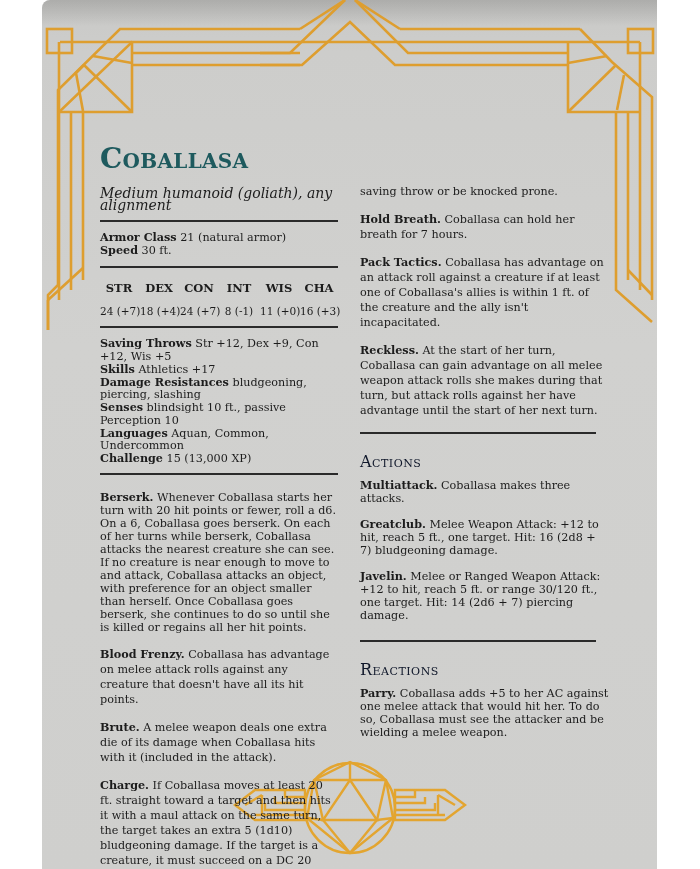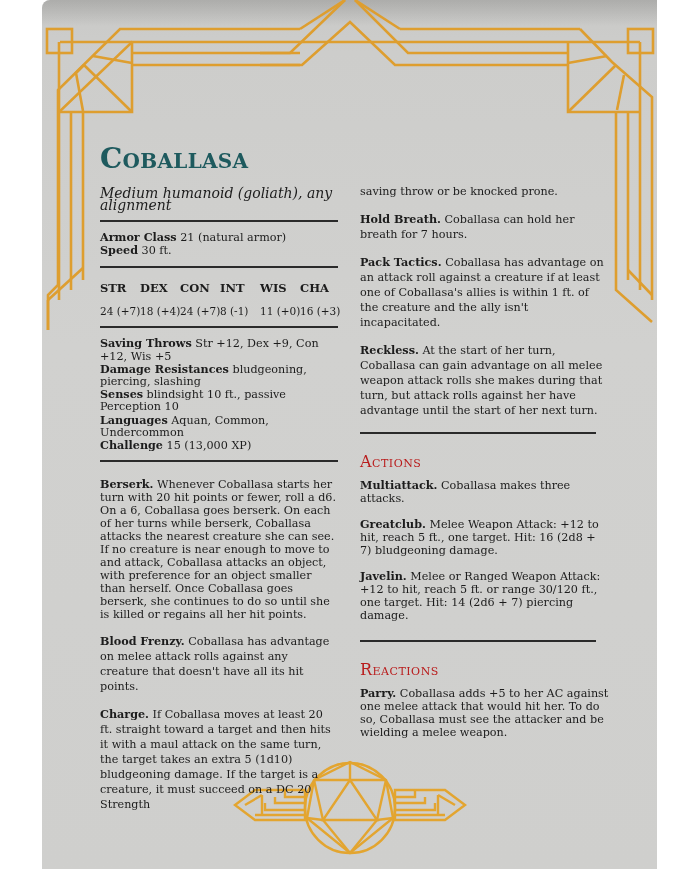--- a/index.html
+++ b/index.html
@@ -28,29 +28,29 @@
     color: #1e5a5e; font-size: 28px; line-height: 22px; letter-spacing: 0.3px;
   }
   .subtitle { font-style: italic; font-size: 14px; line-height: 12px; margin-top: 17px; }
   .rule { height: 2px; background: #2a2a2a; margin: 9px 0 9px 0; }
   .rule-right { height: 2px; background: #2a2a2a; width: 236px; }
 
   .prop { font-size: 11.2px; line-height: 12.2px; }
   .prop b { font-weight: bold; }
 
   .abilities { display: flex; justify-content: space-between; padding: 3px 0 0 0; }
-  .ab { text-align: left; width: 38px; }
+  .ab { text-align: center; width: 38px; }
   .ab .k { font-weight: bold; font-size: 11.5px; line-height: 16px; }
   .ab .v { font-size: 10.5px; margin-top: 9px; white-space: nowrap; }
 
   .trait { margin-bottom: 13px; font-size: 11.2px; line-height: 13px; }
   .trait.wide { line-height: 15px; }
   .trait b { font-weight: bold; }
   .section-head {
-    font-variant: small-caps; font-size: 16px; line-height: 18px; color: #b91c1c;
+    font-variant: small-caps; font-size: 16px; line-height: 18px; color: #0f172a;
     letter-spacing: 0.5px; margin: 19px 0 8px 0; font-weight: normal;
   }
 </style>
 </head>
 <body>
 
 <div class="page"></div>
 
 <svg class="frame" viewBox="0 0 700 869" xmlns="http://www.w3.org/2000/svg">
   <g fill="none" stroke="#de9e2f" stroke-width="2.6" stroke-linejoin="miter">
@@ -161,29 +161,31 @@
       </div>
     <div class="ab">
         <div class="k">CHA</div>
         <div class="v">16 (+3)</div>
       </div>
   </div>
 
   <div class="rule" style="margin-top:8px"></div>
 
   <div class="prop"><b>Saving Throws</b> <span>Str +12, Dex +9, Con +12, Wis +5</span></div>
+  <div class="prop"><b>Skills</b> <span>Athletics +17</span></div>
   <div class="prop"><b>Damage Resistances</b> <span>bludgeoning, piercing, slashing</span></div>
   <div class="prop"><b>Senses</b> <span>blindsight 10 ft., passive Perception 10</span></div>
   <div class="prop"><b>Languages</b> <span>Aquan, Common, Undercommon</span></div>
   <div class="prop"><b>Challenge</b> <span>15 (13,000 XP)</span></div>
 
   <div class="rule" style="margin-top:8px; margin-bottom:16px"></div>
 
   <div class="trait"><b>Berserk.</b> <span>Whenever Coballasa starts her turn with 20 hit points or fewer, roll a d6. On a 6, Coballasa goes berserk. On each of her turns while berserk, Coballasa attacks the nearest creature she can see. If no creature is near enough to move to and attack, Coballasa attacks an object, with preference for an object smaller than herself. Once Coballasa goes berserk, she continues to do so until she is killed or regains all her hit points.</span></div>
   <div class="trait wide"><b>Blood Frenzy.</b> <span>Coballasa has advantage on melee attack rolls against any creature that doesn't have all its hit points.</span></div>
+  <div class="trait wide"><b>Brute.</b> <span>A melee weapon deals one extra die of its damage when Coballasa hits with it (included in the attack).</span></div>
   <div class="trait wide"><b>Charge.</b> <span>If Coballasa moves at least 20 ft. straight toward a target and then hits it with a maul attack on the same turn, the target takes an extra 5 (1d10) bludgeoning damage. If the target is a creature, it must succeed on a DC 20 Strength</span></div>
 </div>
 
 <div class="col col-right">
   <div class="trait wide"><span>saving throw or be knocked prone.</span></div>
   <div class="trait wide"><b>Hold Breath.</b> <span>Coballasa can hold her breath for 7 hours.</span></div>
   <div class="trait wide"><b>Pack Tactics.</b> <span>Coballasa has advantage on an attack roll against a creature if at least one of Coballasa's allies is within 1 ft. of the creature and the ally isn't incapacitated.</span></div>
   <div class="trait wide"><b>Reckless.</b> <span>At the start of her turn, Coballasa can gain advantage on all melee weapon attack rolls she makes during that turn, but attack rolls against her have advantage until the start of her next turn.</span></div>
 
   <div class="rule-right" style="margin-top:14px"></div>

